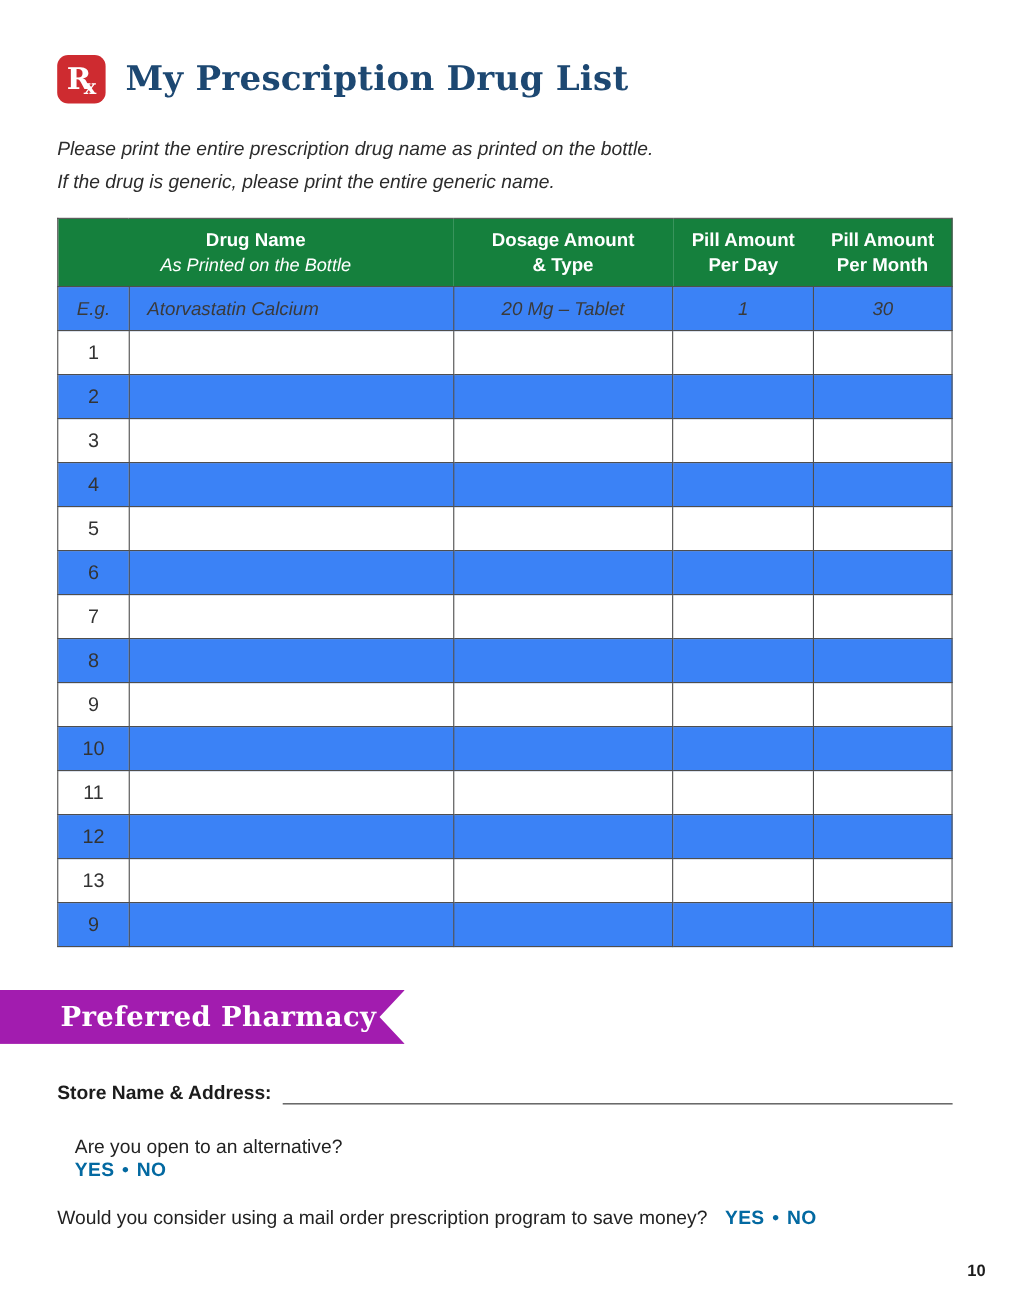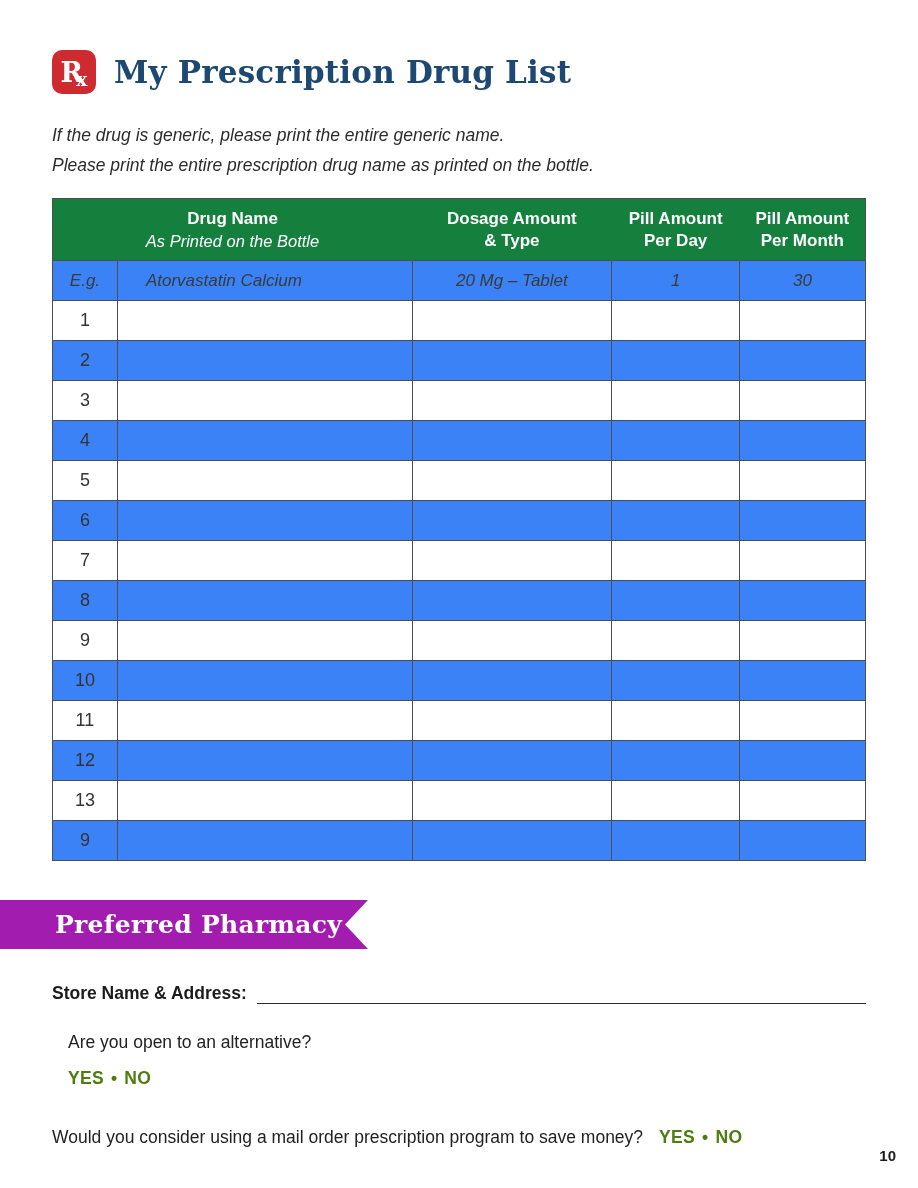--- a/index.html
+++ b/index.html
@@ -78,21 +78,21 @@
     color: #333333;
     text-align: center;
     vertical-align: middle;
   }
   .drug-table tr.shaded { background: #3b82f6; }
   .drug-table tr.example td {
     font-style: italic;
     font-size: 17px;
     color: #3a3a3a;
   }
-  .drug-table td.cell-left { text-align: left; padding-left: 28px; }
+  .drug-table td.cell-left { text-align: left; padding-left: 16px; }
   .drug-table td.num-cell { font-size: 18px; }
 
   
   .ribbon {
     margin-top: 39px;
     width: 368px;
     height: 49px;
     background: #a21caf;
     clip-path: polygon(0 0, 100% 0, calc(100% - 23px) 50%, 100% 100%, 0 100%);
     display: flex;
@@ -125,26 +125,25 @@
     display: flex;
     align-items: baseline;
     font-size: 17.5px;
     color: #222222;
   }
   .question-row.q1 { margin-top: 28px; flex-direction: column; }
   .question-row.q2 { margin-top: 23px; }
   .yes-no {
     margin-left: 16px;
     font-weight: bold;
-    color: #4d7c0f;
+    color: #0369a1;
     display: flex;
     gap: 7px;
     align-items: flex-end;
     letter-spacing: 0.3px;
-    margin-top: 15px;
   }
 
   
   .page-number {
     position: absolute;
     right: 22px;
     bottom: 24px;
     font-weight: bold;
     font-size: 15px;
     color: #1c1c1c;
@@ -158,22 +157,22 @@
 
     <div class="title-row">
       <div class="rx-icon">
         <span class="rx-r">R</span>
         <span class="rx-x">x</span>
       </div>
       <h1 class="page-title">My Prescription Drug List</h1>
     </div>
 
     <div class="instructions">
+      <p>Please print the entire prescription drug name as printed on the bottle.</p>
       <p>If the drug is generic, please print the entire generic name.</p>
-      <p>Please print the entire prescription drug name as printed on the bottle.</p>
     </div>
 
     <table class="drug-table">
       <colgroup>
         <col class="c-num">
           <col class="c-name">
           <col class="c-dose">
           <col class="c-day">
           <col class="c-month">
       </colgroup>

